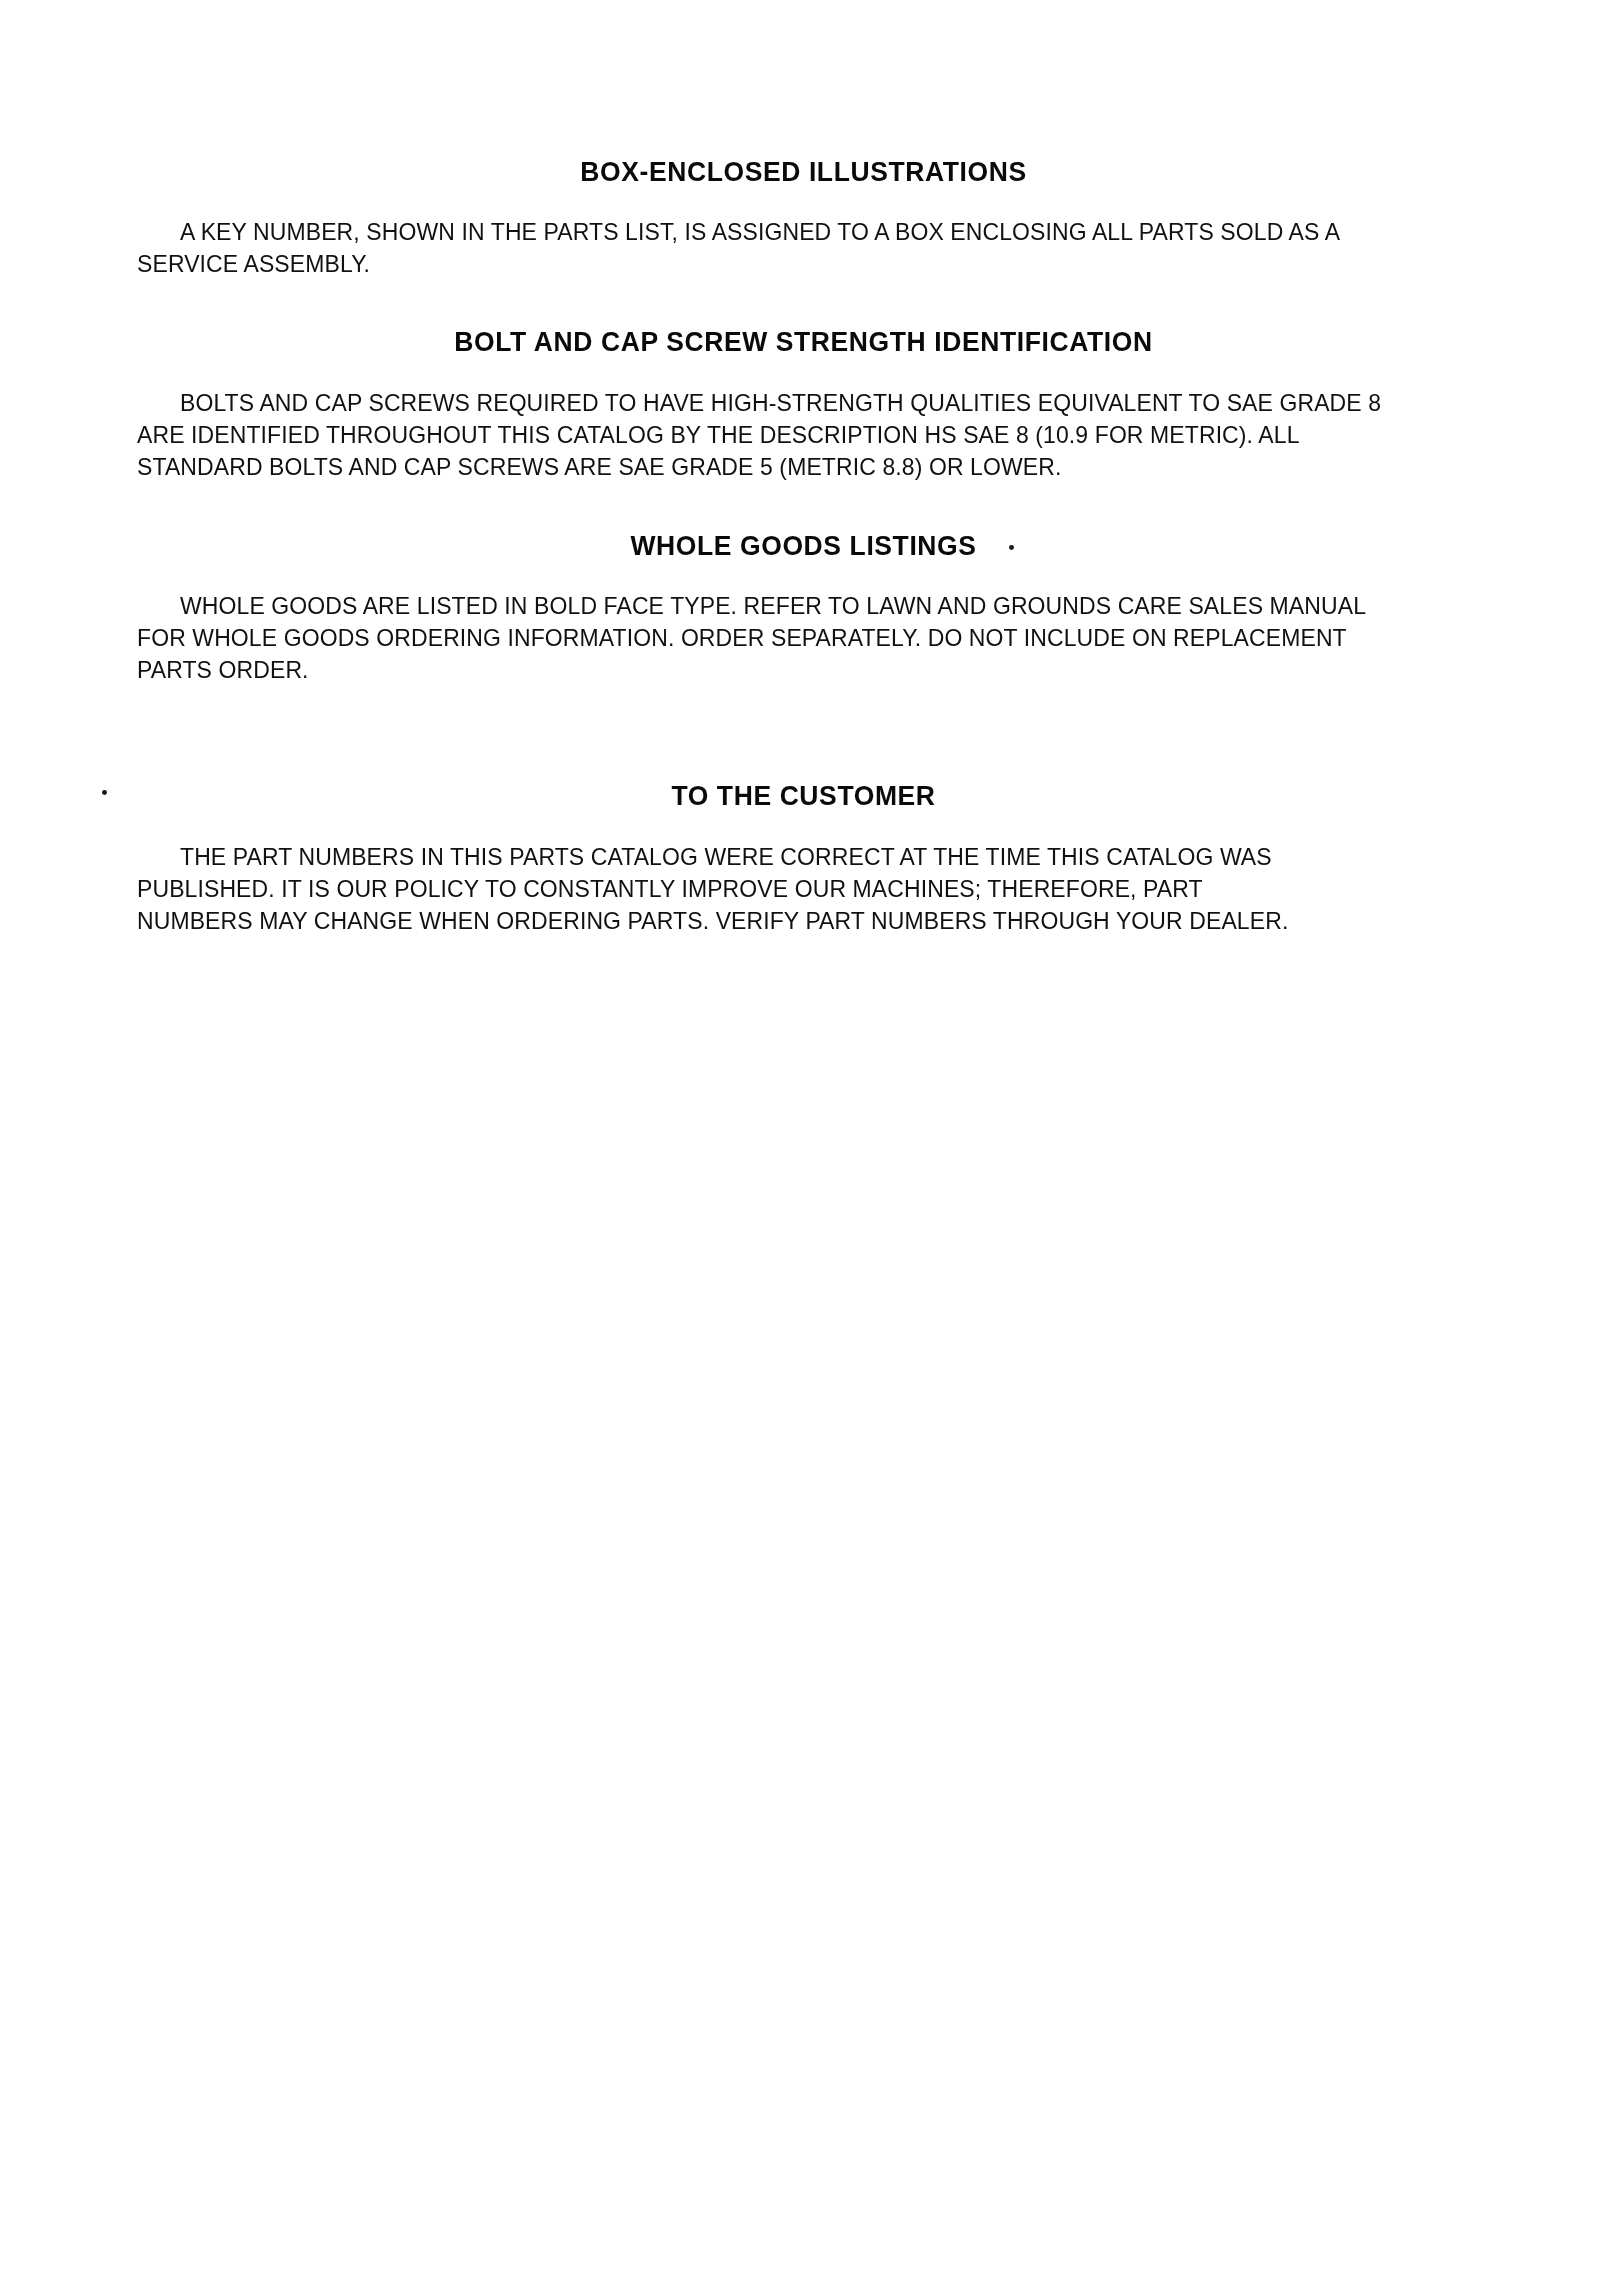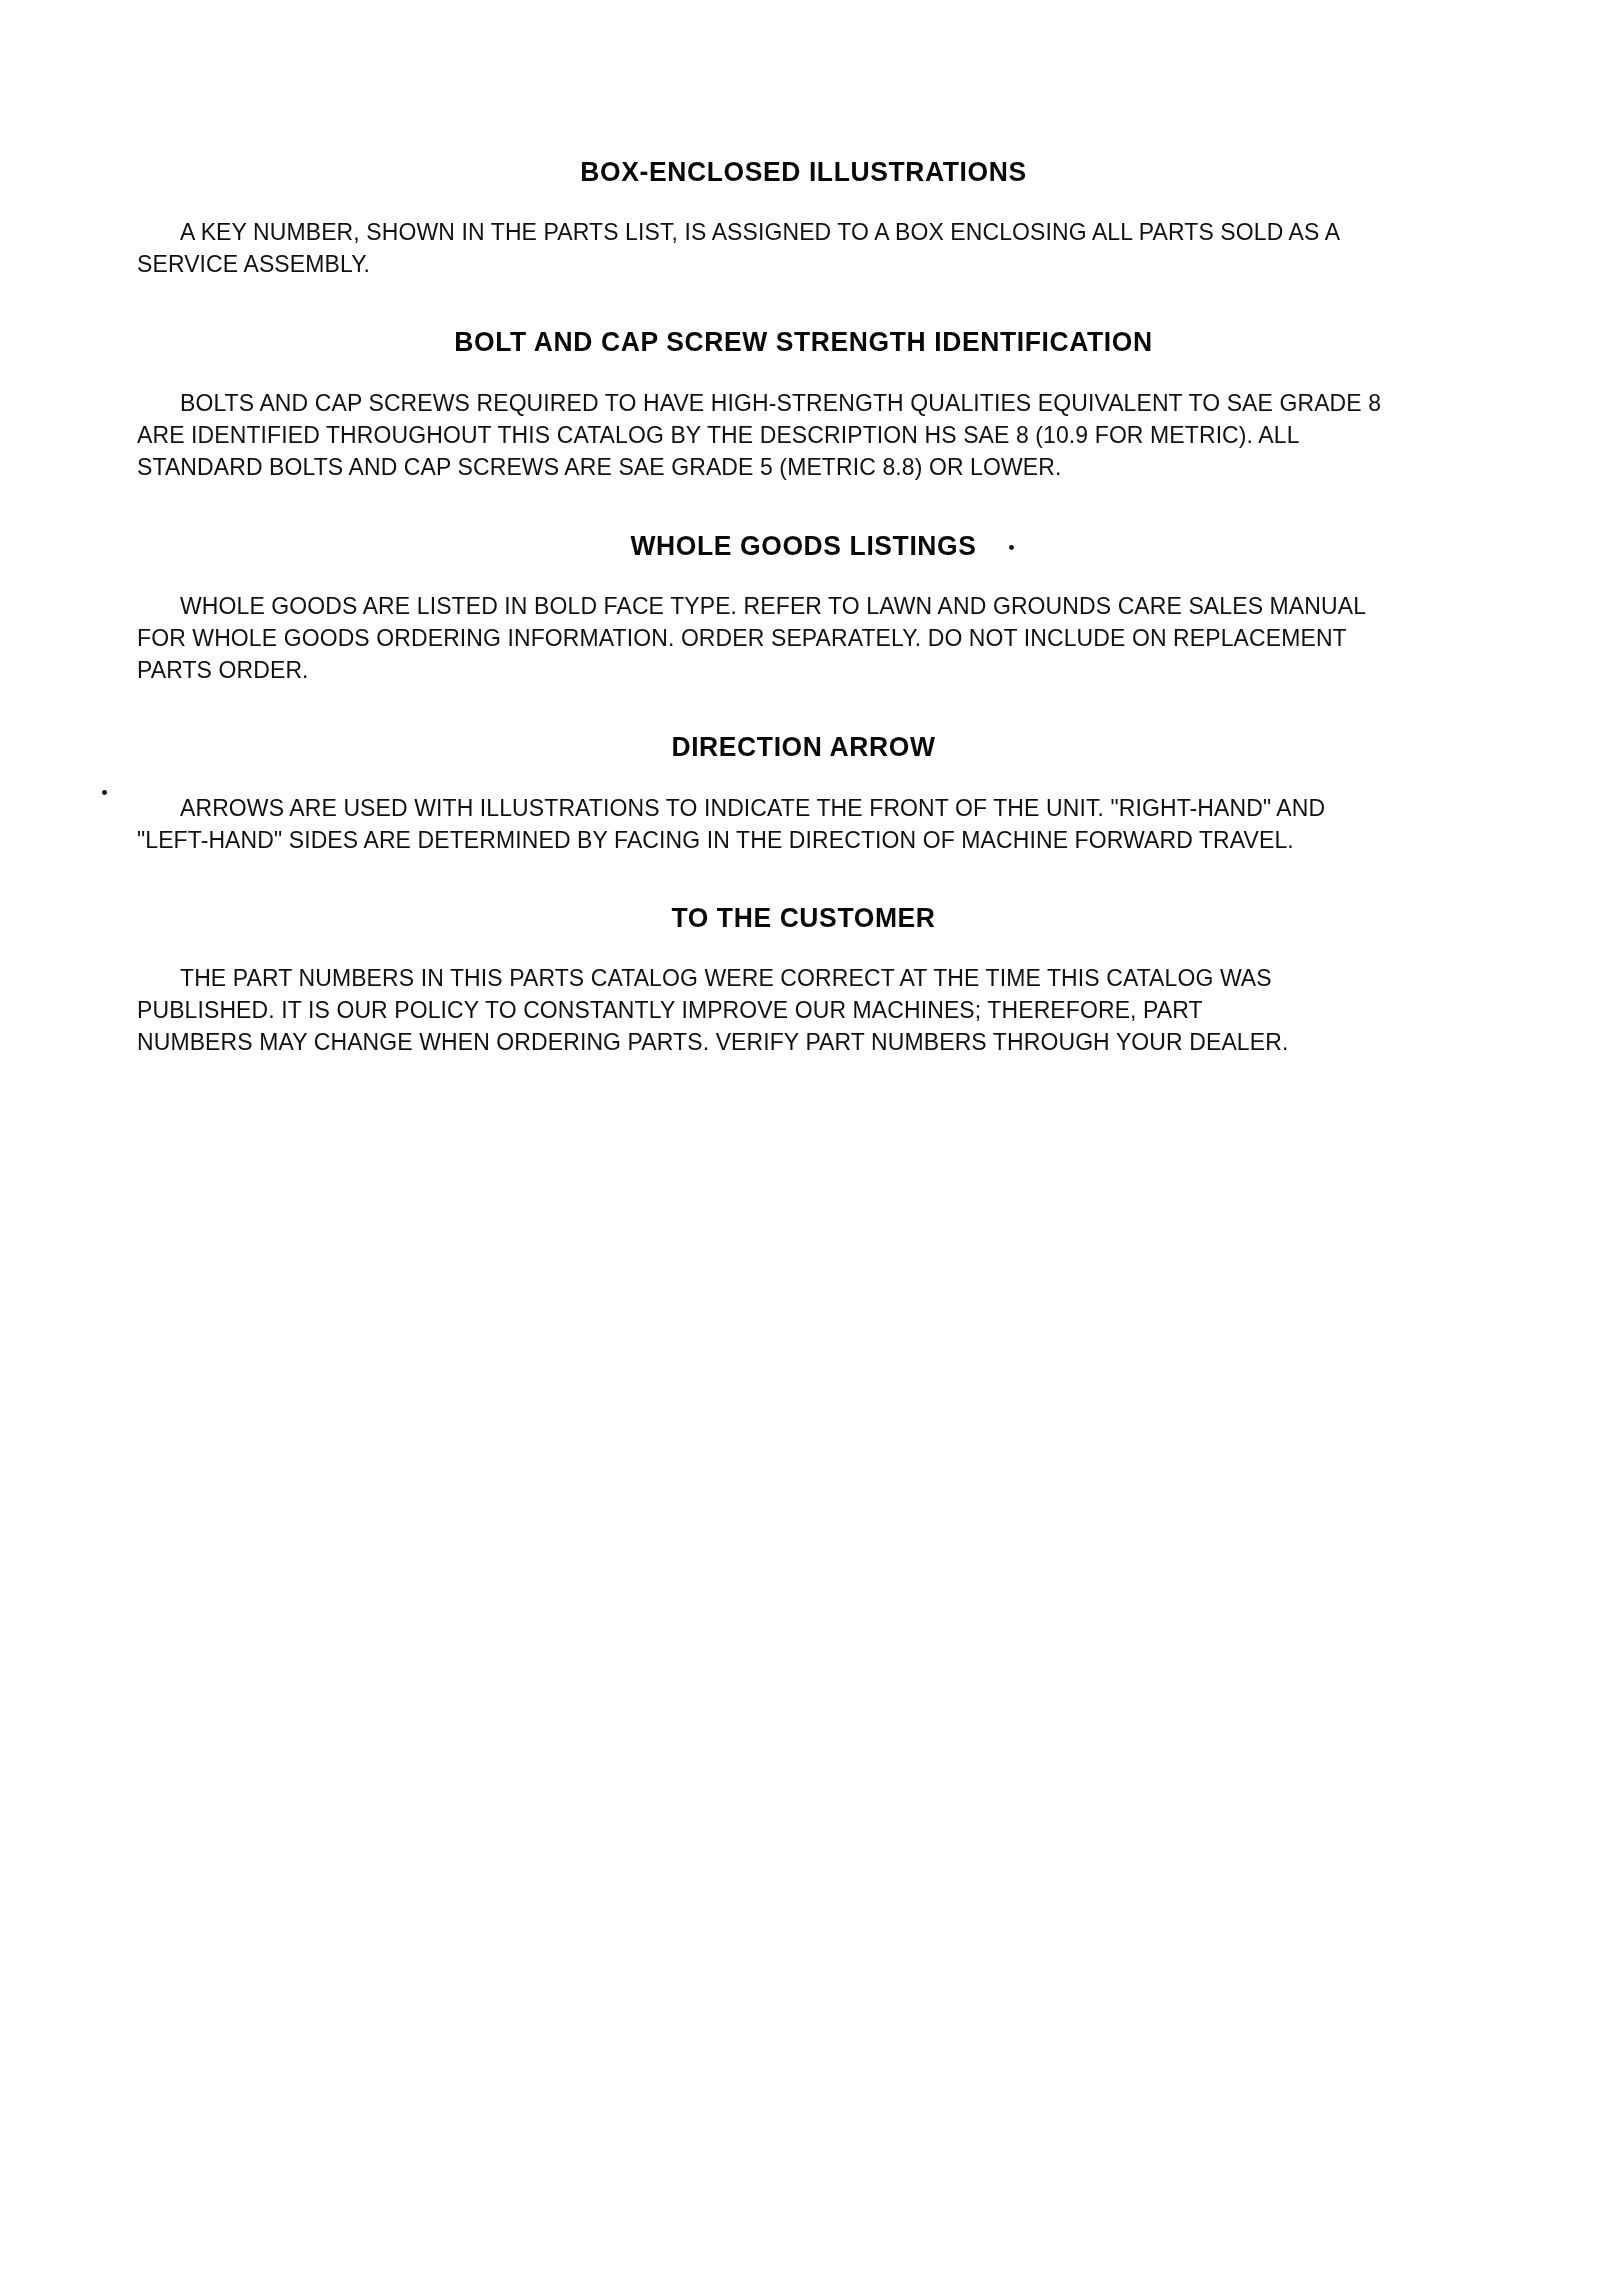--- a/index.html
+++ b/index.html
@@ -101,26 +101,20 @@
     <div class="section">
       <h2 class="section-heading">WHOLE GOODS LISTINGS</h2>
       <div class="gap-heading-body"></div>
       <p class="section-body"><span class="indent"></span><span>WHOLE GOODS ARE LISTED IN BOLD FACE TYPE.  REFER TO LAWN AND GROUNDS CARE SALES MANUAL
 FOR WHOLE GOODS ORDERING INFORMATION.  ORDER SEPARATELY.  DO NOT INCLUDE ON REPLACEMENT
 PARTS ORDER.</span></p>
     </div>
 
     <div class="gap-section-3"></div>
 
-    <div class="section">
-      <h2 class="section-heading">DIRECTION ARROW</h2>
-      <div class="gap-heading-body"></div>
-      <p class="section-body"><span class="indent"></span><span>ARROWS ARE USED WITH ILLUSTRATIONS TO INDICATE THE FRONT OF THE UNIT.  "RIGHT-HAND" AND
-"LEFT-HAND" SIDES ARE DETERMINED BY FACING IN THE DIRECTION OF MACHINE FORWARD TRAVEL.</span></p>
-    </div>
 
     <div class="gap-section-4"></div>
 
     <div class="section">
       <h2 class="section-heading">TO THE CUSTOMER</h2>
       <div class="gap-heading-body"></div>
       <p class="section-body"><span class="indent"></span><span>THE PART NUMBERS IN THIS PARTS CATALOG WERE CORRECT AT THE TIME THIS CATALOG WAS
 PUBLISHED.  IT IS OUR POLICY TO CONSTANTLY IMPROVE OUR MACHINES; THEREFORE, PART
 NUMBERS MAY CHANGE WHEN ORDERING PARTS.  VERIFY PART NUMBERS THROUGH YOUR DEALER.</span></p>
     </div>

